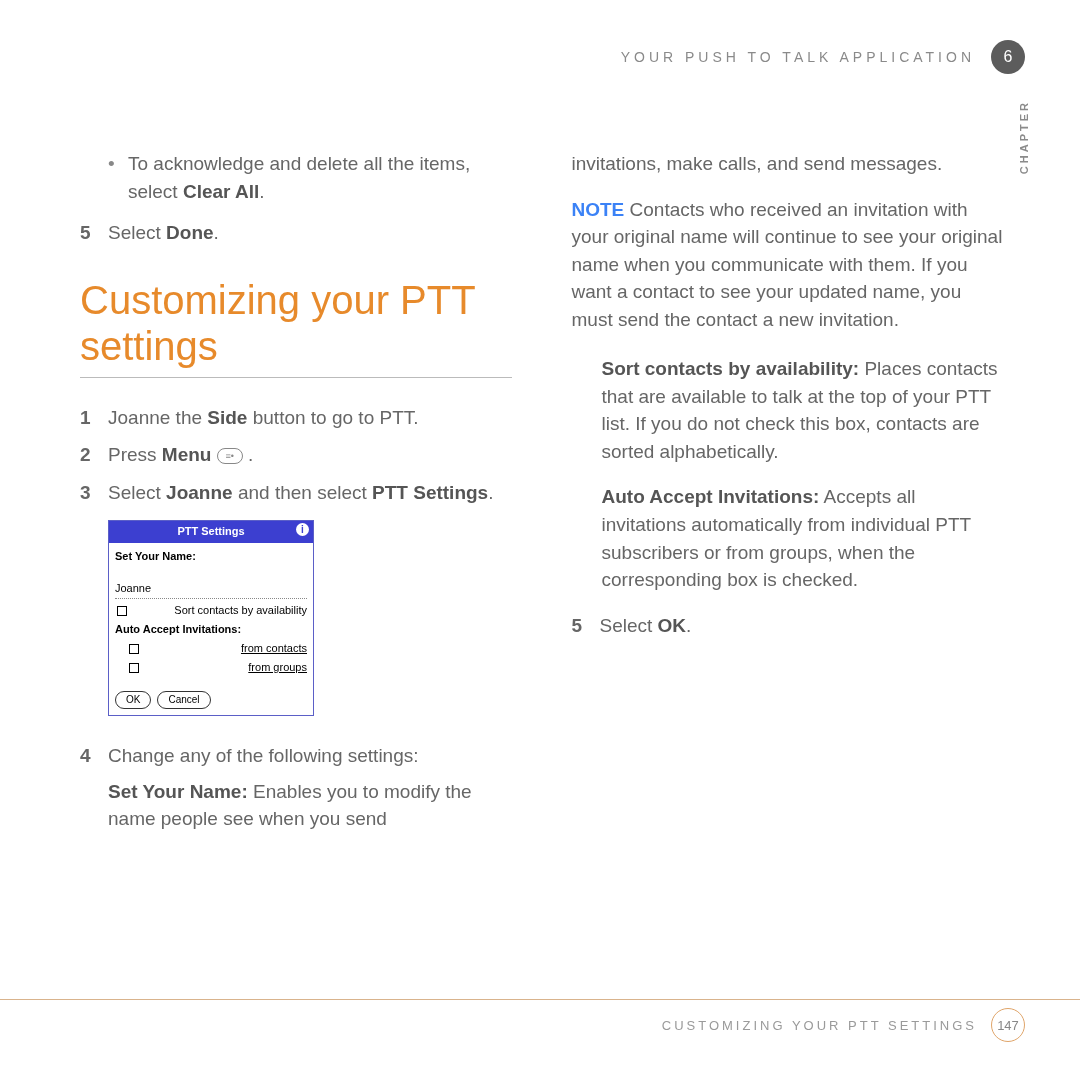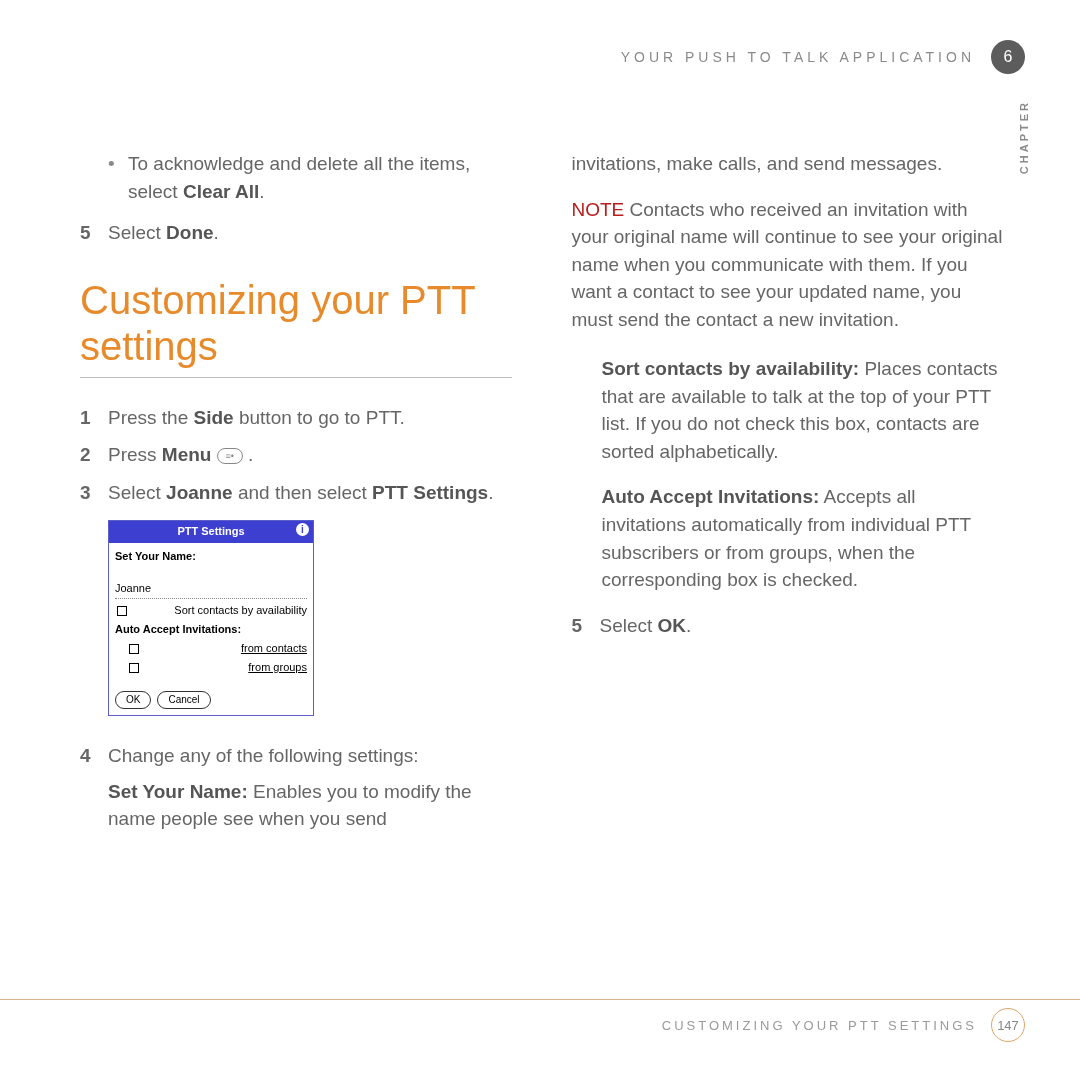--- a/index.html
+++ b/index.html
@@ -13,21 +13,21 @@
   .col { flex: 1; font-size: 19px; line-height: 1.45; color: #666; }
   .col ul { list-style: none; }
   .col ul.bullets li { position: relative; padding-left: 48px; margin-bottom: 14px; }
   .col ul.bullets li::before { content: "•"; position: absolute; left: 28px; top: 0; color: #888; }
   .step { display: flex; gap: 14px; margin-bottom: 10px; }
   .step-num { font-weight: bold; min-width: 14px; }
   .bold { font-weight: bold; color: #555; }
   .heading { font-size: 40px; color: #e78a2b; font-weight: 400; line-height: 1.15; margin: 30px 0 8px; }
   .hr { border: none; border-bottom: 1px solid #bbb; margin: 0 0 26px; }
   .menu-icon { display: inline-flex; width: 26px; height: 16px; border: 1px solid #888; border-radius: 8px; vertical-align: middle; align-items: center; justify-content: center; font-size: 9px; color: #888; }
-  .note-label { color: #b91c1c; font-weight: normal; }
+  .note-label { color: #3b82f6; font-weight: bold; }
   .indent-block { padding-left: 30px; margin-bottom: 18px; }
   
   .shot { width: 206px; margin: 14px 0 26px 28px; border: 1px solid #5b5fc7; background: #fff; font-family: Arial, sans-serif; font-size: 11px; color: #000; }
   .shot-title { background: #3c3fd0; color: #fff; text-align: center; font-weight: bold; padding: 3px 0; position: relative; }
   .shot-info { position: absolute; right: 4px; top: 2px; width: 13px; height: 13px; border-radius: 50%; background: #fff; color: #3c3fd0; font-weight: bold; font-size: 10px; display: flex; align-items: center; justify-content: center; }
   .shot-body { padding: 4px 6px 6px; }
   .shot-label { font-weight: bold; margin-top: 2px; }
   .shot-name { border-bottom: 1px dotted #888; padding-bottom: 1px; margin-bottom: 4px; margin-top: 16px; }
   .shot-check { display: flex; align-items: center; gap: 4px; margin: 3px 0 3px 2px; justify-content: space-between; }
   .shot-box { width: 10px; height: 10px; border: 1px solid #000; flex-shrink: 0; }
@@ -62,21 +62,21 @@
       <div class="step">
         <span class="step-num">5</span>
         <span><span>Select </span><span class="bold">Done</span><span>.</span></span>
       </div>
 
       <h2 class="heading">Customizing your PTT settings</h2>
       <hr class="hr">
 
       <div class="step">
         <span class="step-num">1</span>
-        <span><span>Press the </span><span class="bold">Side</span><span> button to go to PTT.</span></span>
+        <span><span>Joanne the </span><span class="bold">Side</span><span> button to go to PTT.</span></span>
       </div>
       <div class="step">
         <span class="step-num">2</span>
         <span><span>Press </span><span class="bold">Menu</span>
           <span class="menu-icon">≡•</span><span> .</span></span>
       </div>
       <div class="step">
         <span class="step-num">3</span>
         <span><span>Select </span><span class="bold">Joanne</span><span> and then select </span><span class="bold">PTT Settings</span><span>.</span></span>
       </div>

